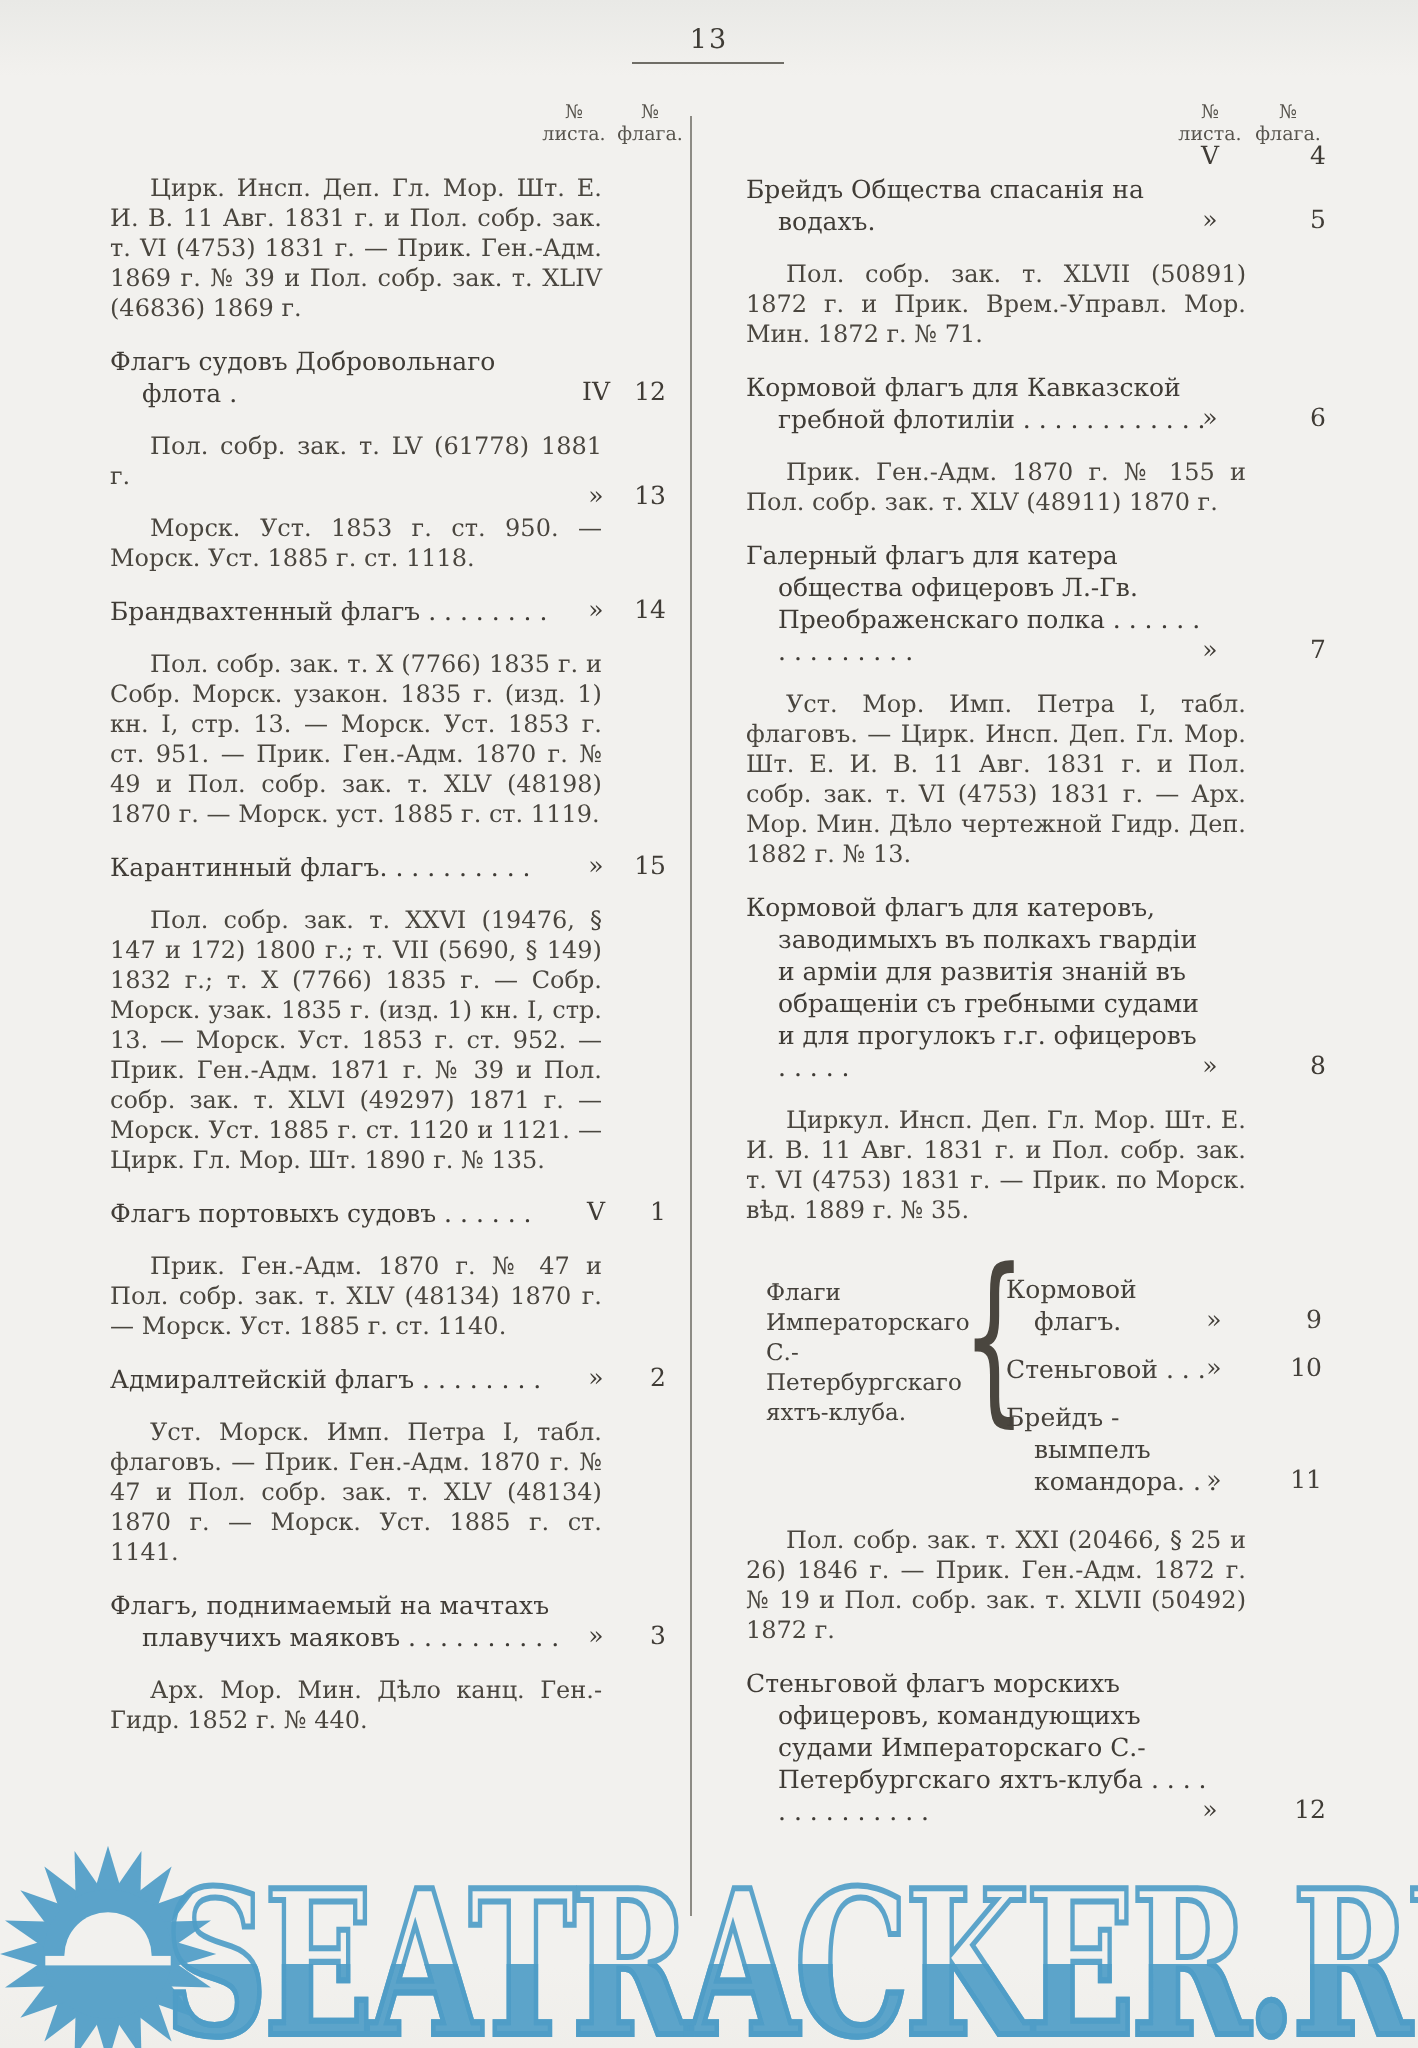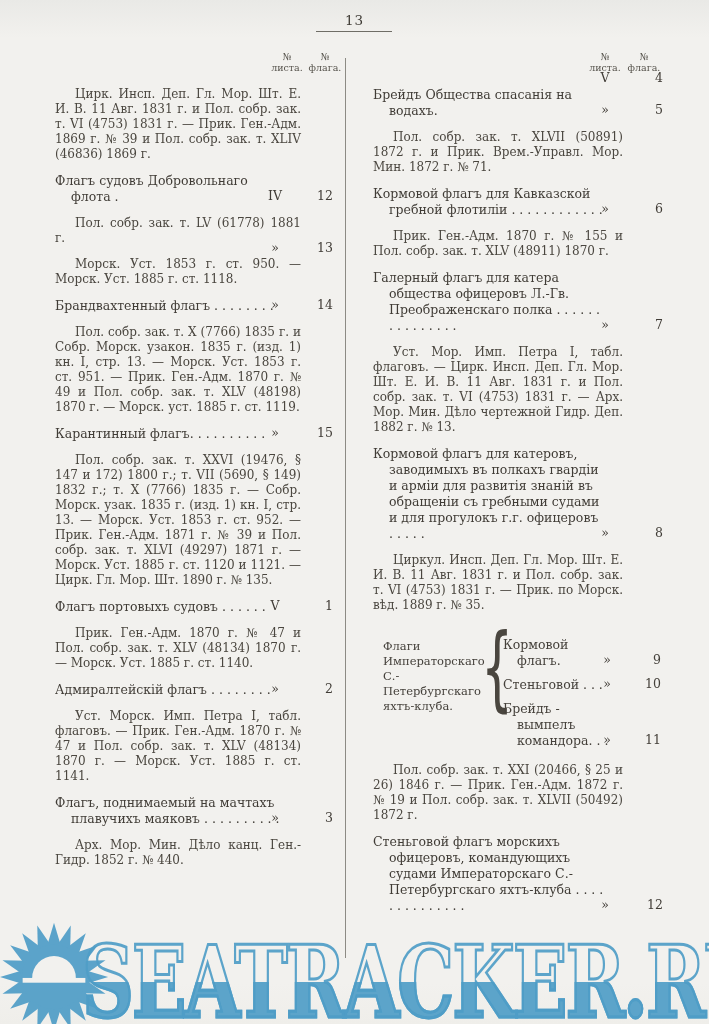--- a/index.html
+++ b/index.html
@@ -34,21 +34,21 @@
   .hdr-r-flaga{left:626px}
 
   .col{position:absolute;top:76px;}
   .col-left{left:55px;width:278px;}
   .col-right{left:373px;width:290px;}
 
   .entry{position:relative;margin:11px 0;font-size:12.5px;line-height:16px;color:#403c36;}
   .etext{display:block;width:214px;padding-left:16px;text-indent:-16px;}
   .col-right .etext{width:216px;}
   .num{position:absolute;bottom:1px;font-size:12.5px;}
-  .num.lista{left:206px;width:28px;text-align:center;}
+  .num.lista{left:229px;width:28px;text-align:center;}
   .col-right .num.lista{left:218px;}
   .num.flaga{right:0;width:30px;text-align:right;}
 
   .ref{
     margin:11px 0 11px 0;width:246px;
     font-size:12px;line-height:15px;text-align:justify;text-indent:20px;
     color:#4a463f;
   }
   .col-right .ref{width:250px;}
 

